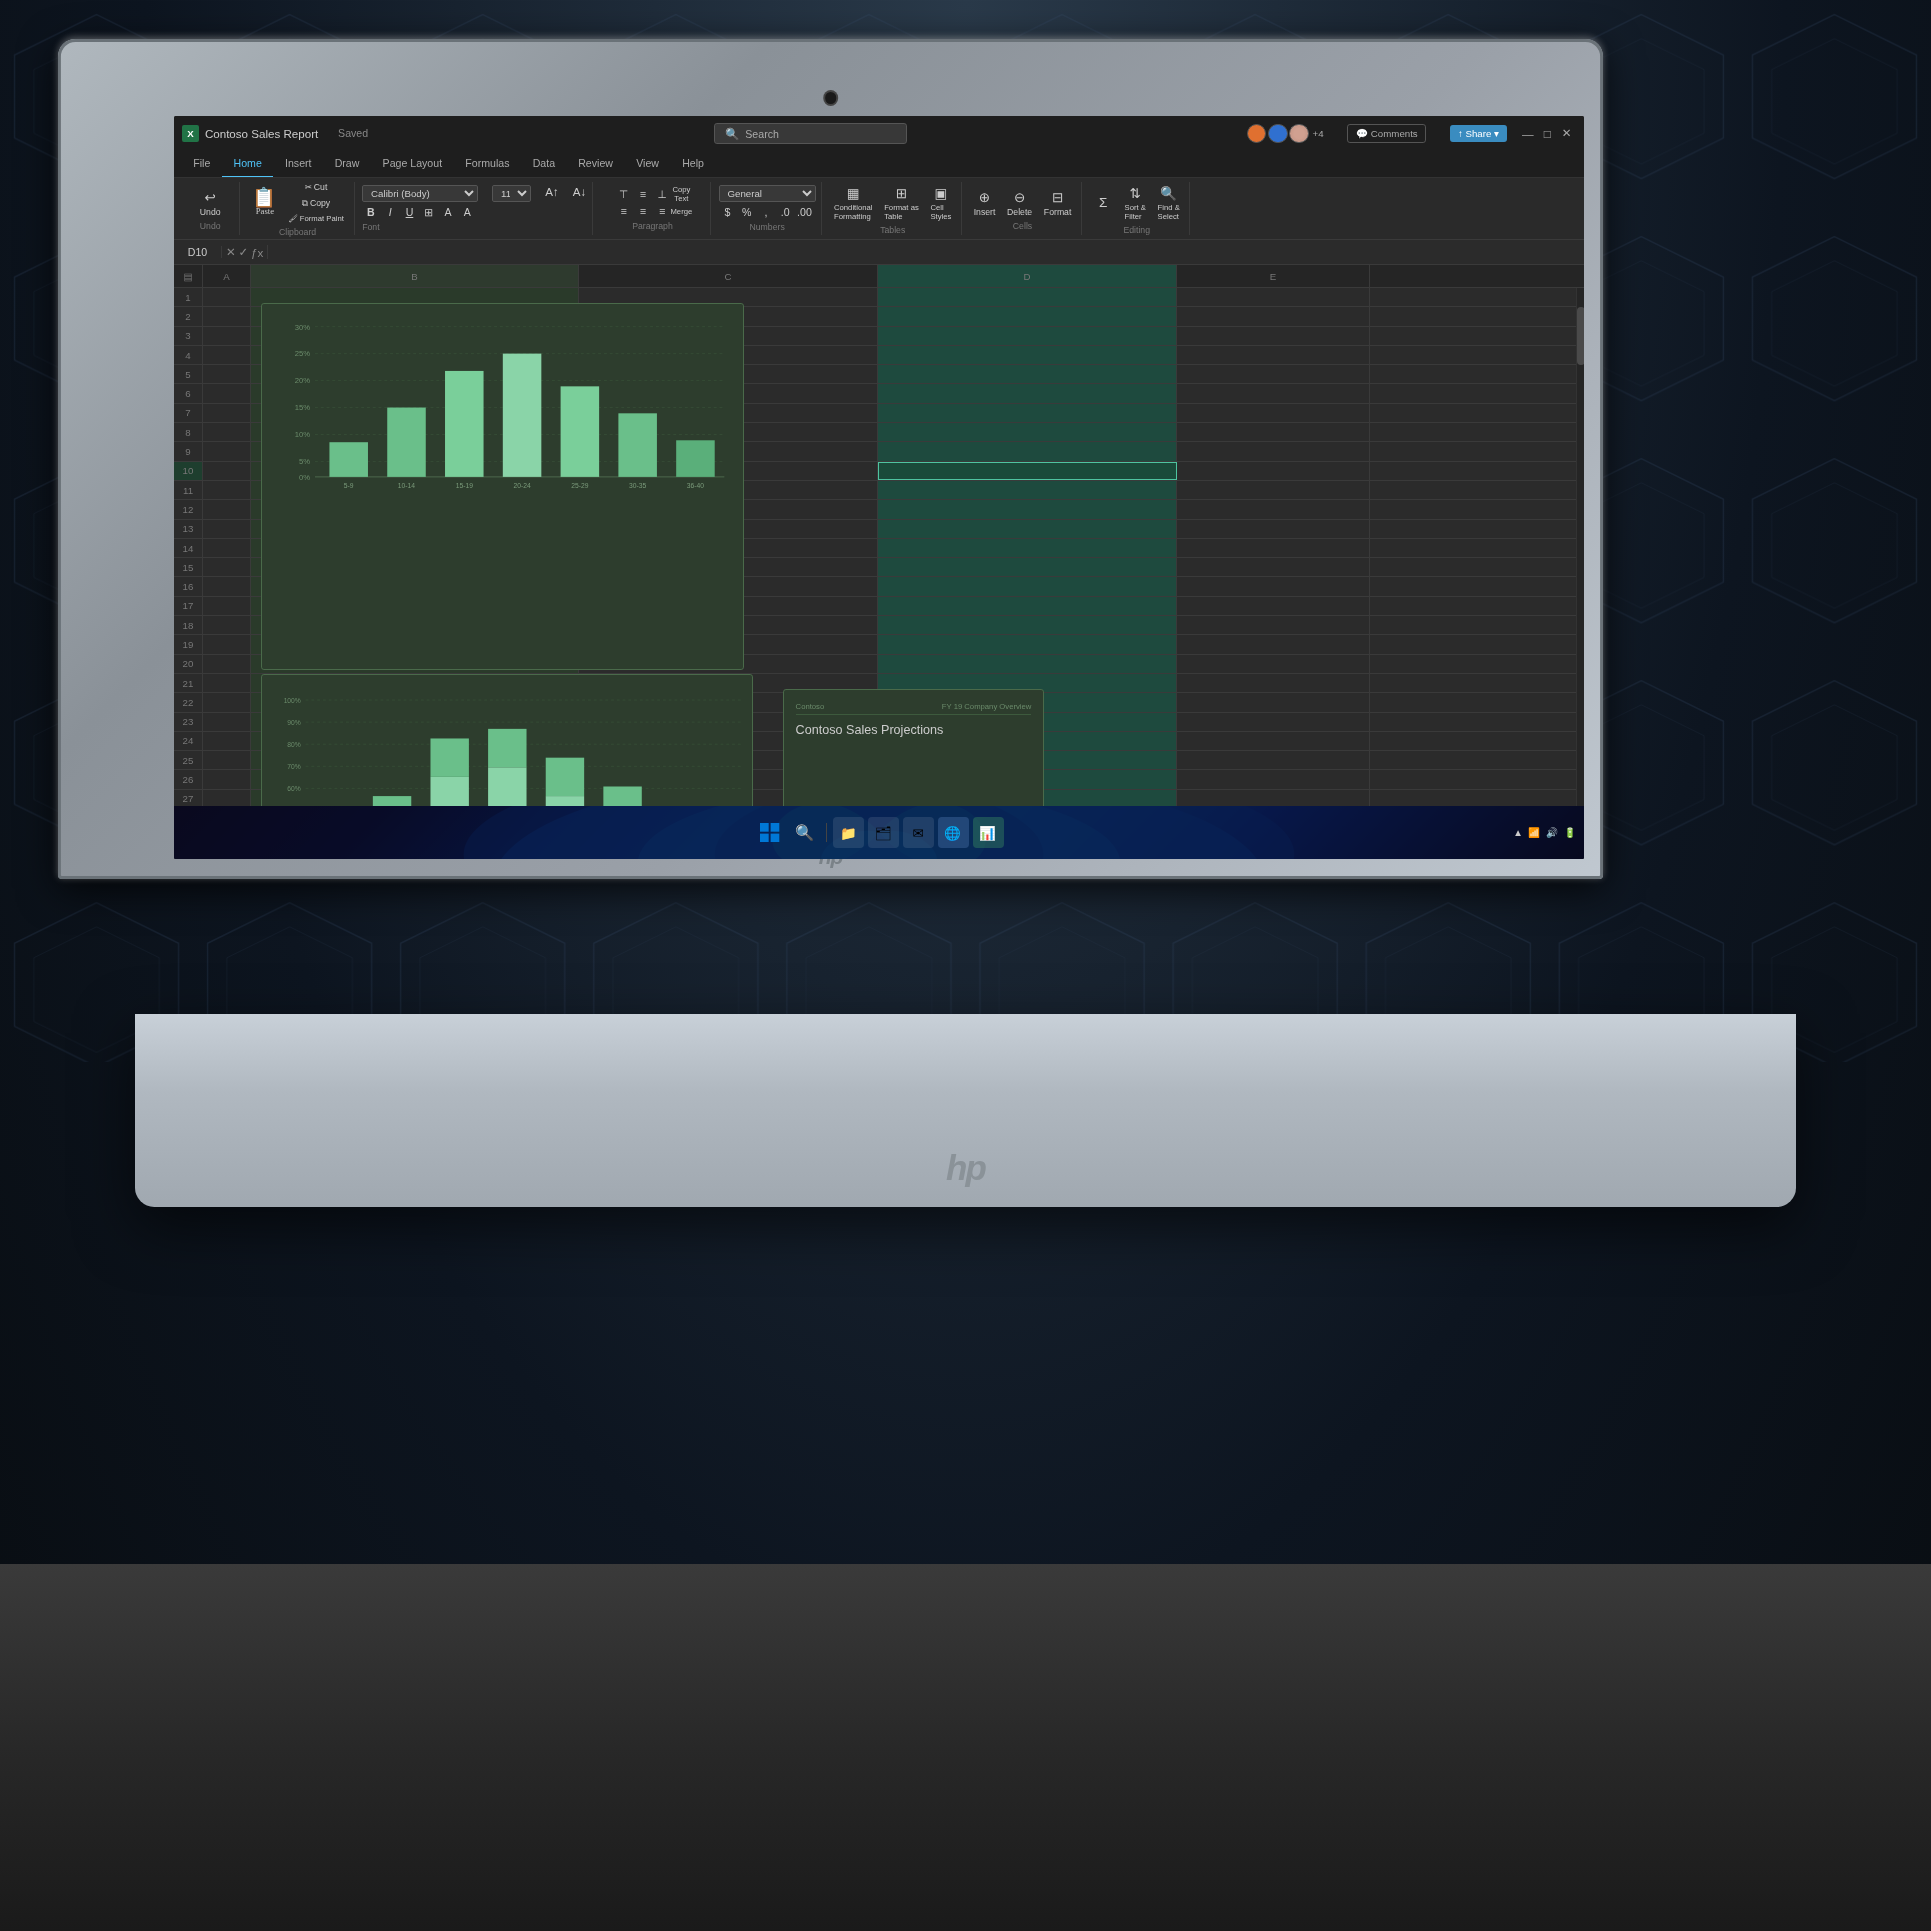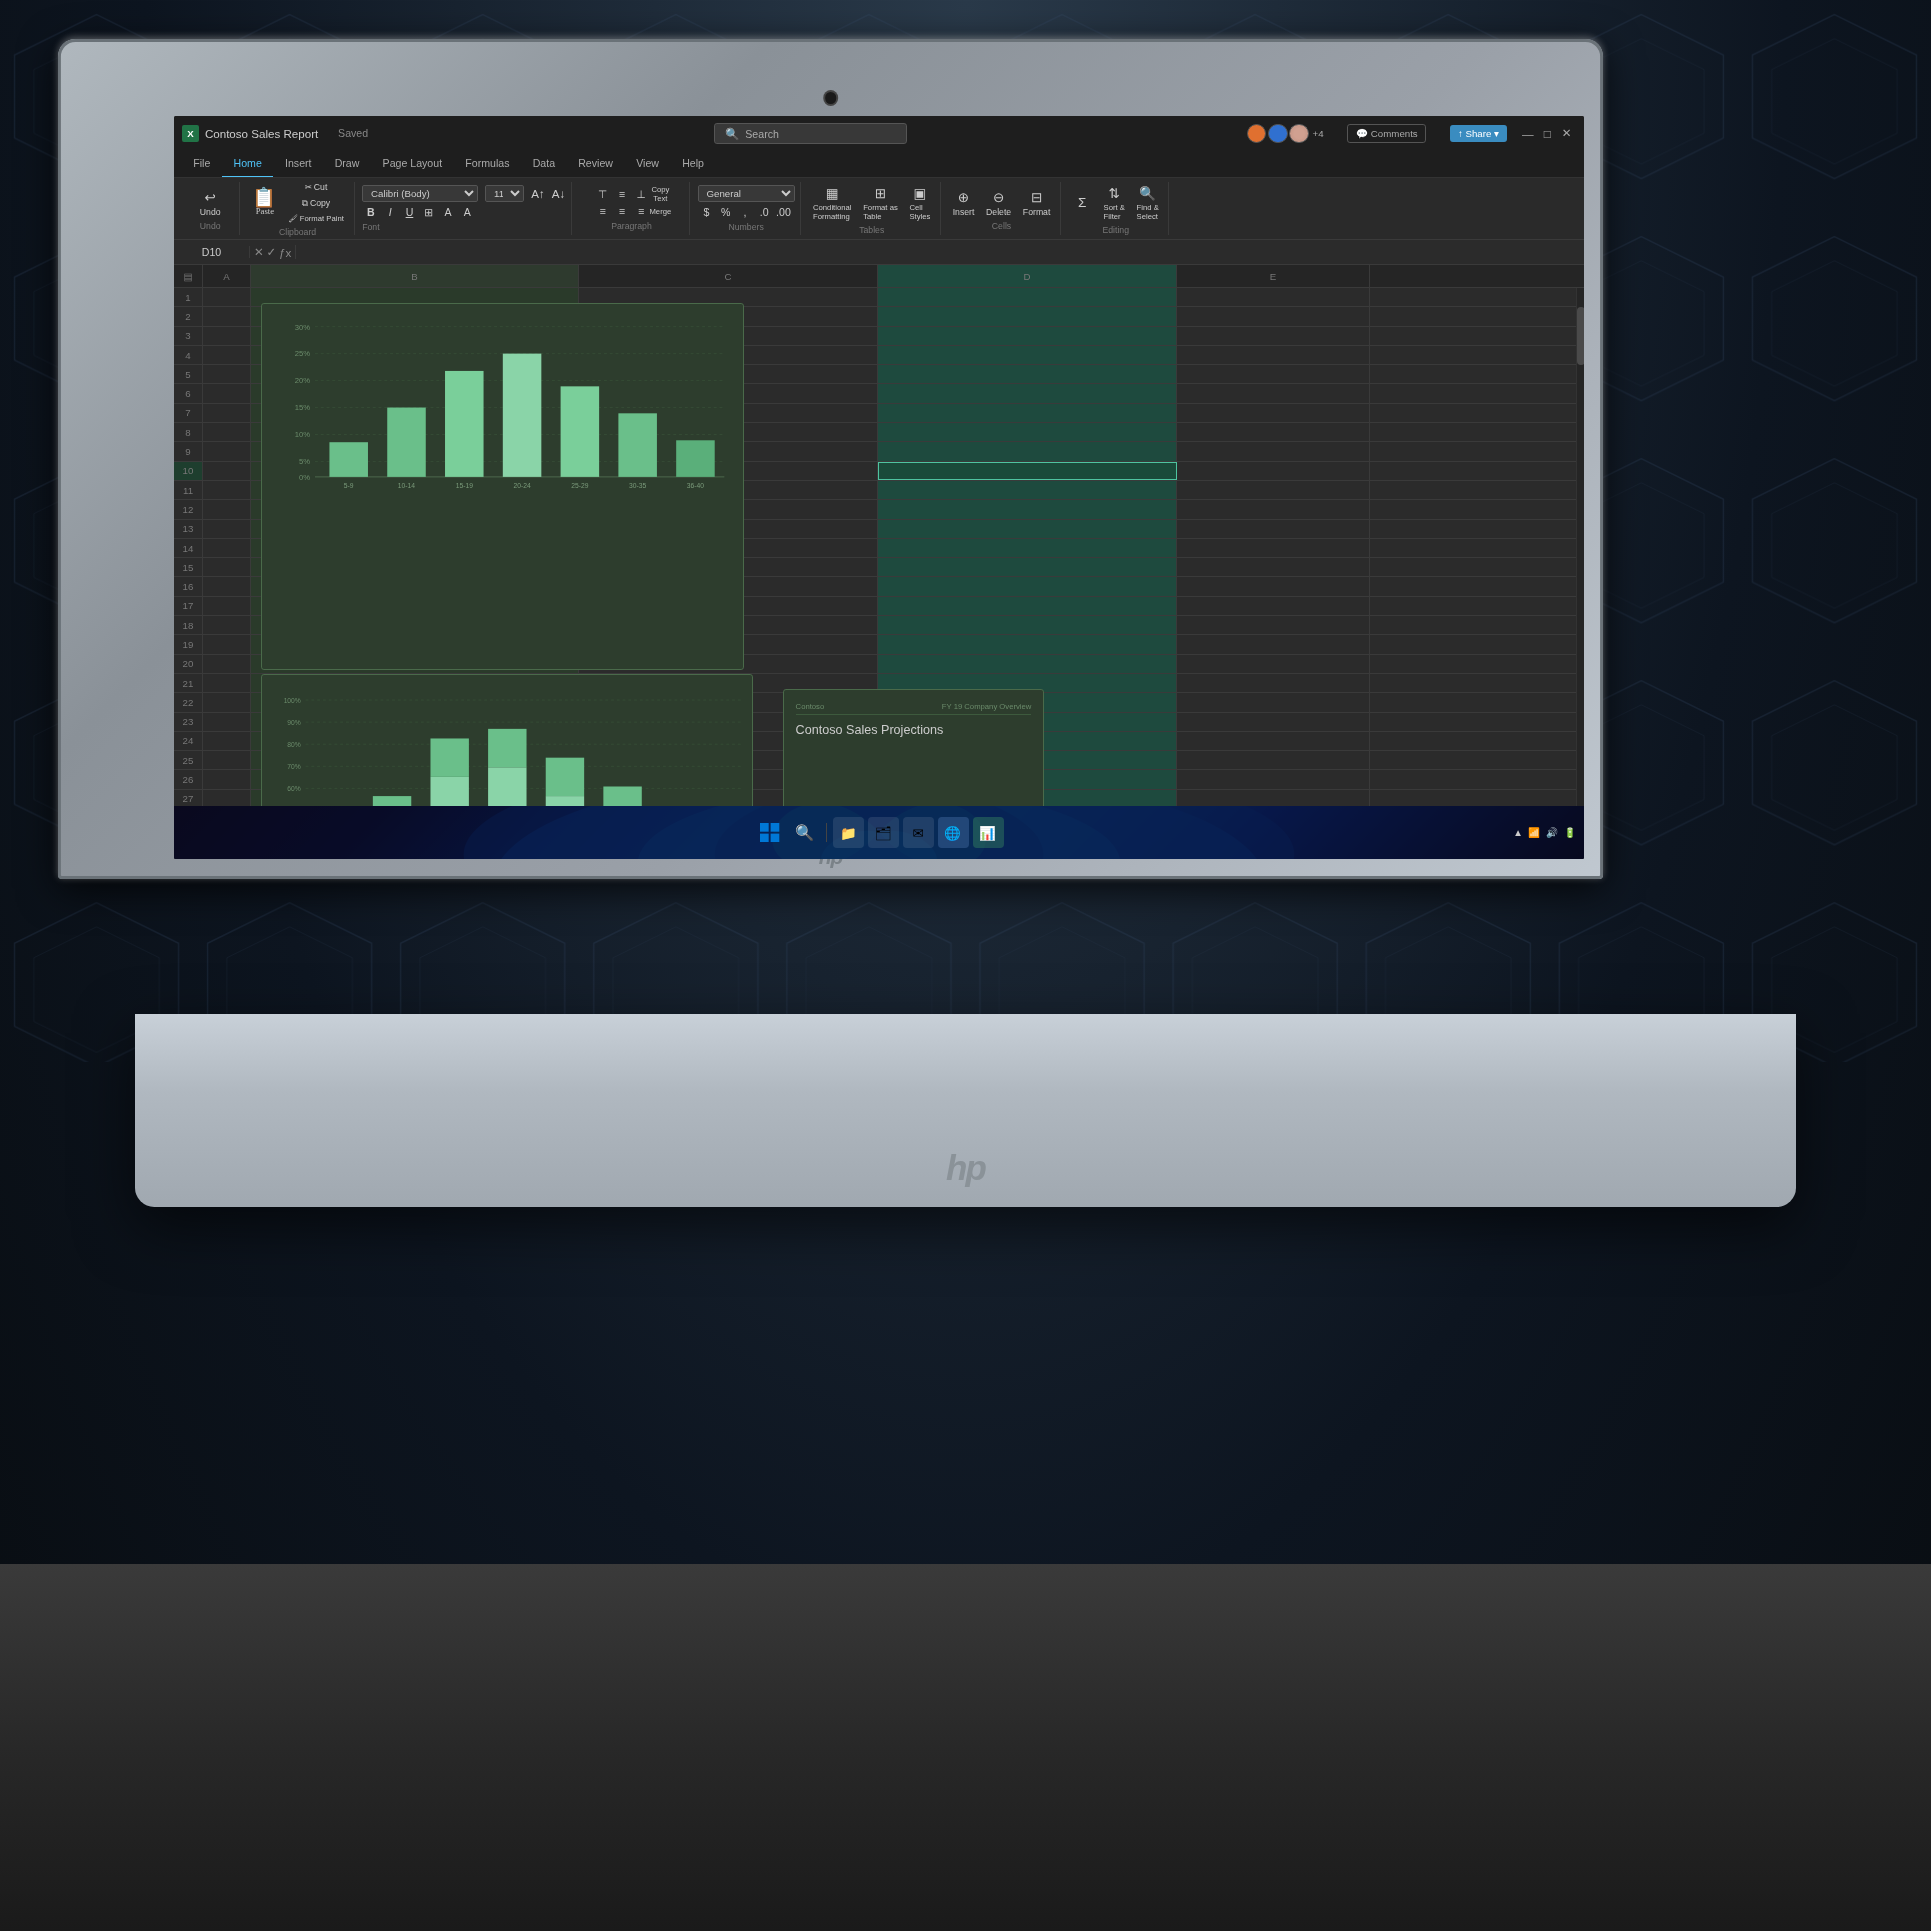--- a/index.html
+++ b/index.html
@@ -338,21 +338,21 @@
     .formula-bar {
       height: 25px;
       background: #2b2b2b;
       display: flex;
       align-items: center;
       border-bottom: 1px solid #3a3a3a;
       flex-shrink: 0;
     }
 
     .cell-reference {
-      width: 76px;
+      width: 48px;
       background: #2b2b2b;
       border-right: 1px solid #3a3a3a;
       color: #ccc;
       font-size: 10.6px;
       padding: 0 5.8px;
       text-align: center;
     }
 
     .formula-icons {
       display: flex;
@@ -718,21 +718,21 @@
                   <span>🖌</span>
                   <span>Format Paint</span>
                 </div>
               </div>
             </div>
             <span class="ribbon-group-label">Clipboard</span>
           </div>
 
           <div class="ribbon-group" style="min-width:154px; align-items:flex-start;">
             <div class="font-controls">
-              <div style="display:flex; gap:7px; align-items:center;">
+              <div style="display:flex; gap:14px; ">
                 <select class="font-dropdown">
                   <option>Calibri (Body)</option>
                 </select>
                 <select class="font-dropdown font-size-dropdown">
                   <option>11</option>
                 </select>
                 <span style="color:#ccc; font-size:11.6px; cursor:pointer;">A↑</span>
                 <span style="color:#ccc; font-size:11.6px; cursor:pointer;">A↓</span>
               </div>
               <div class="format-row">

